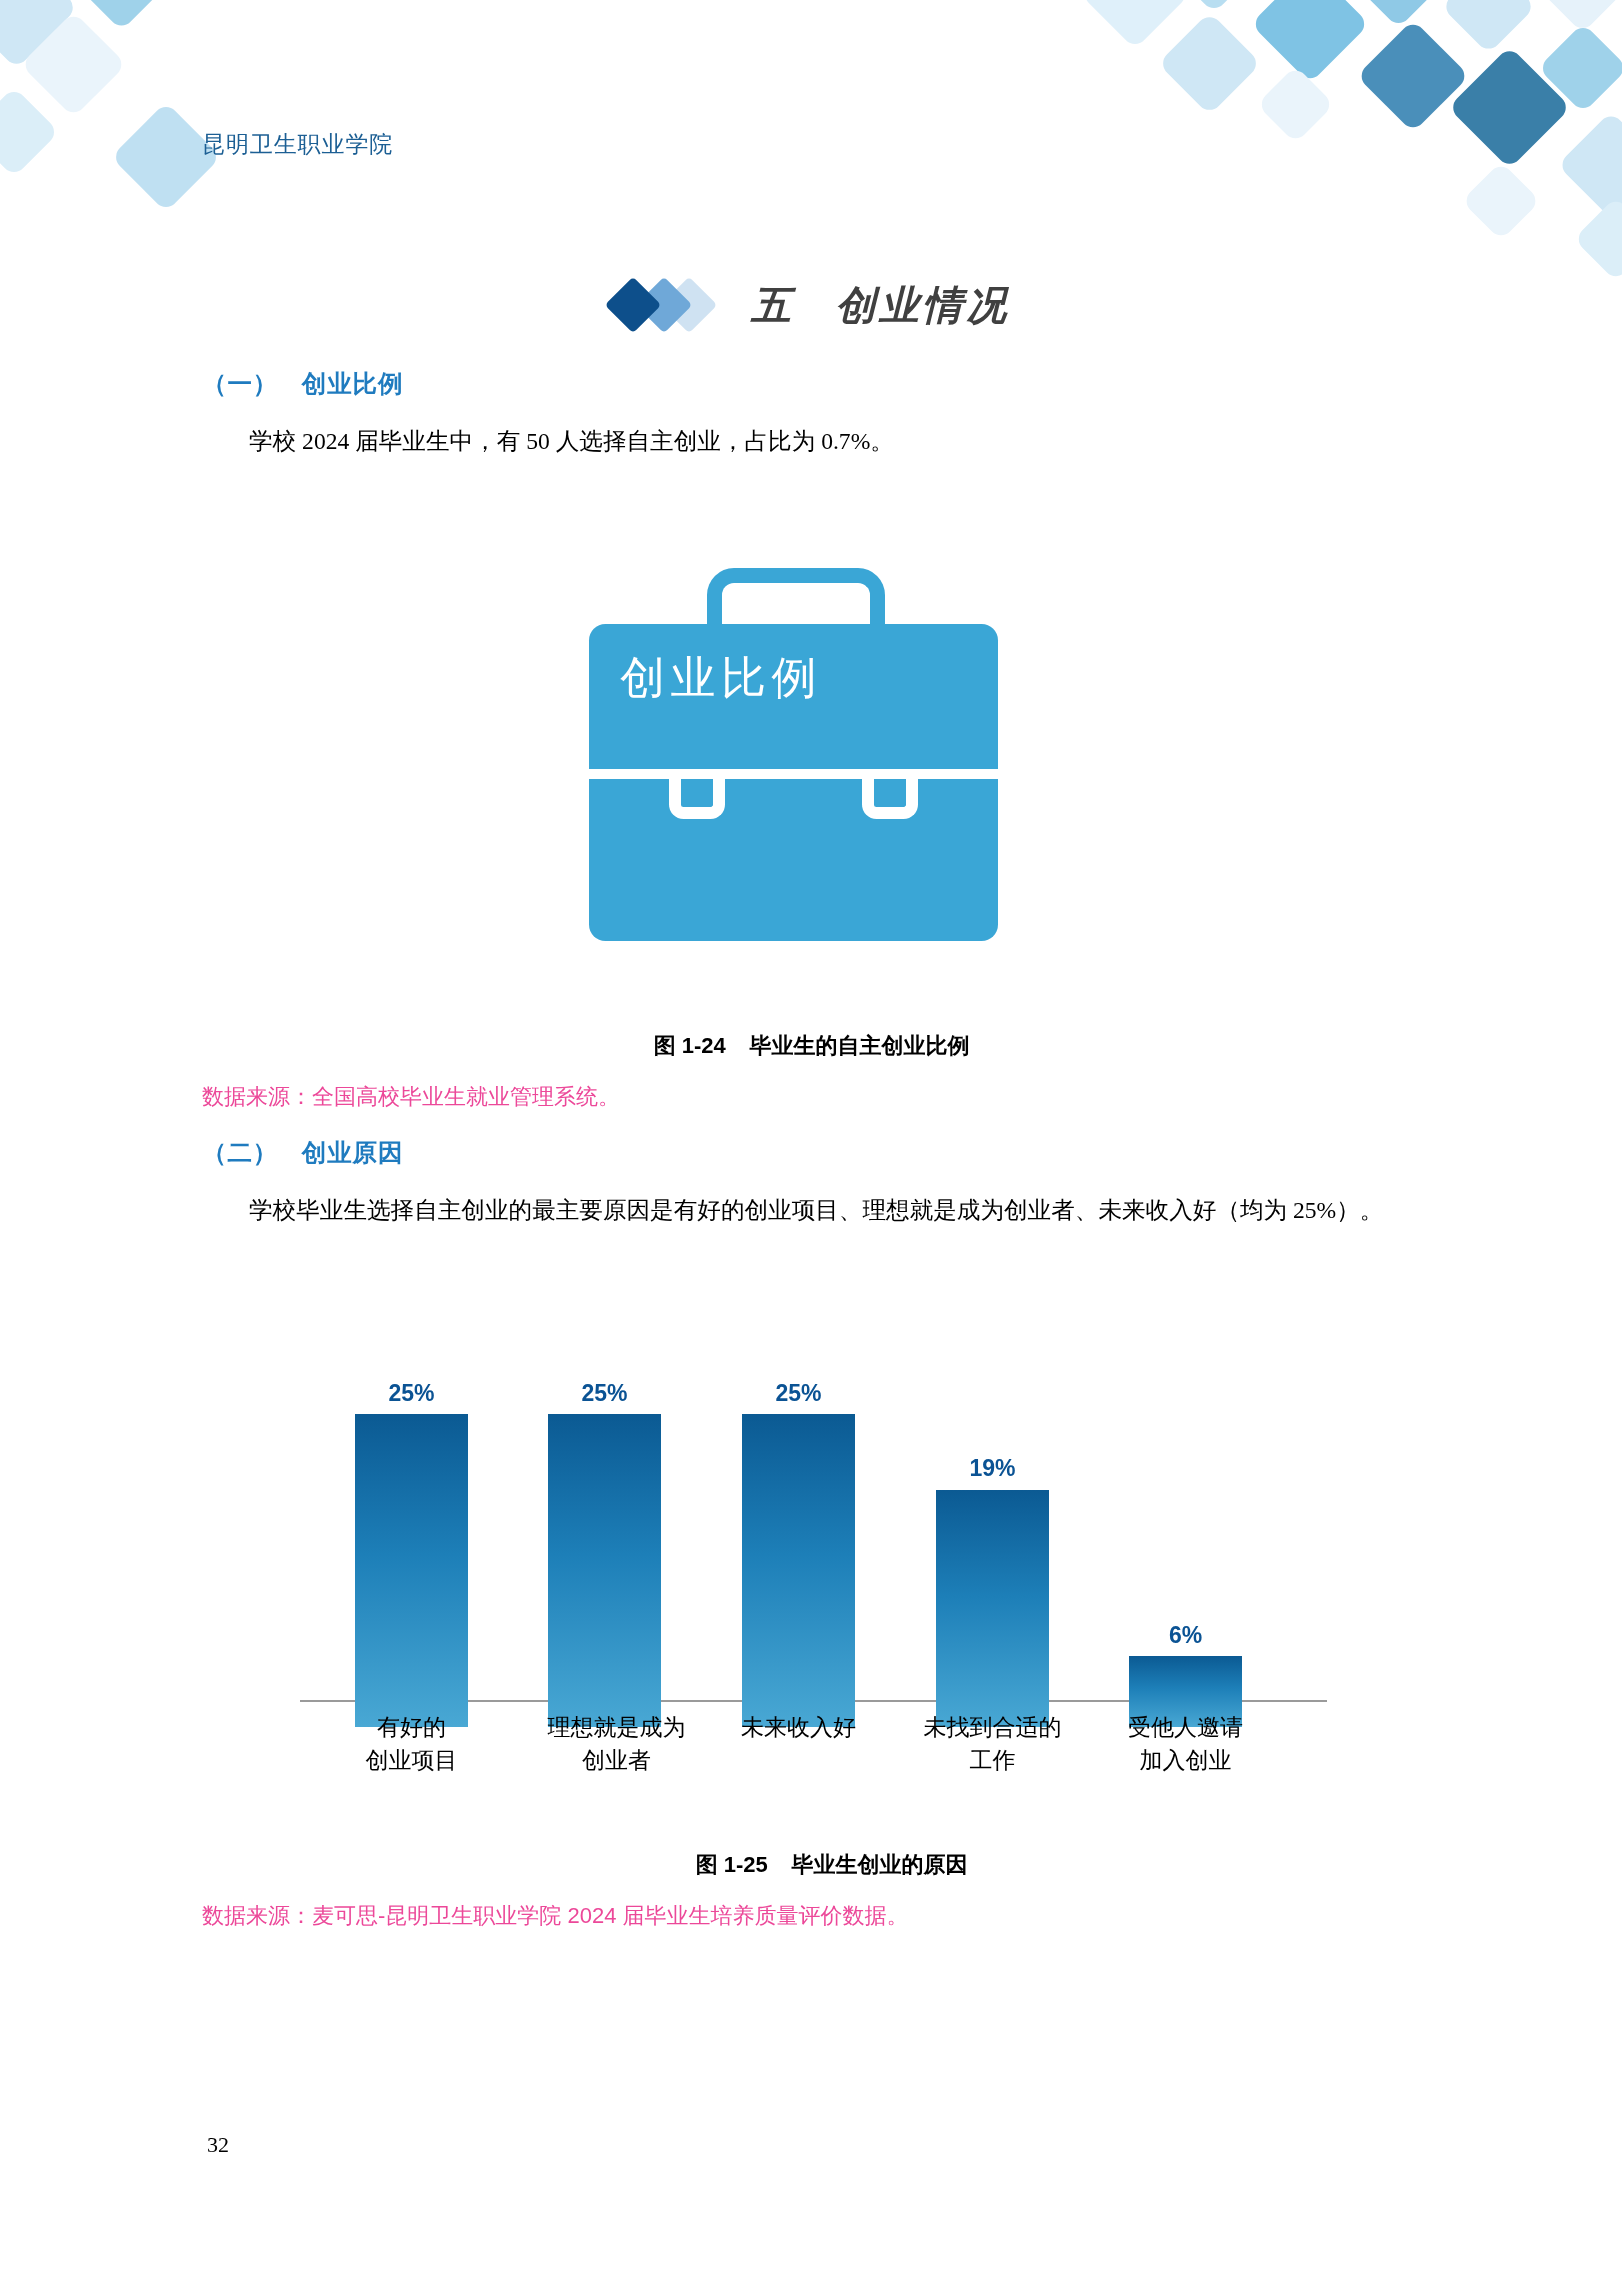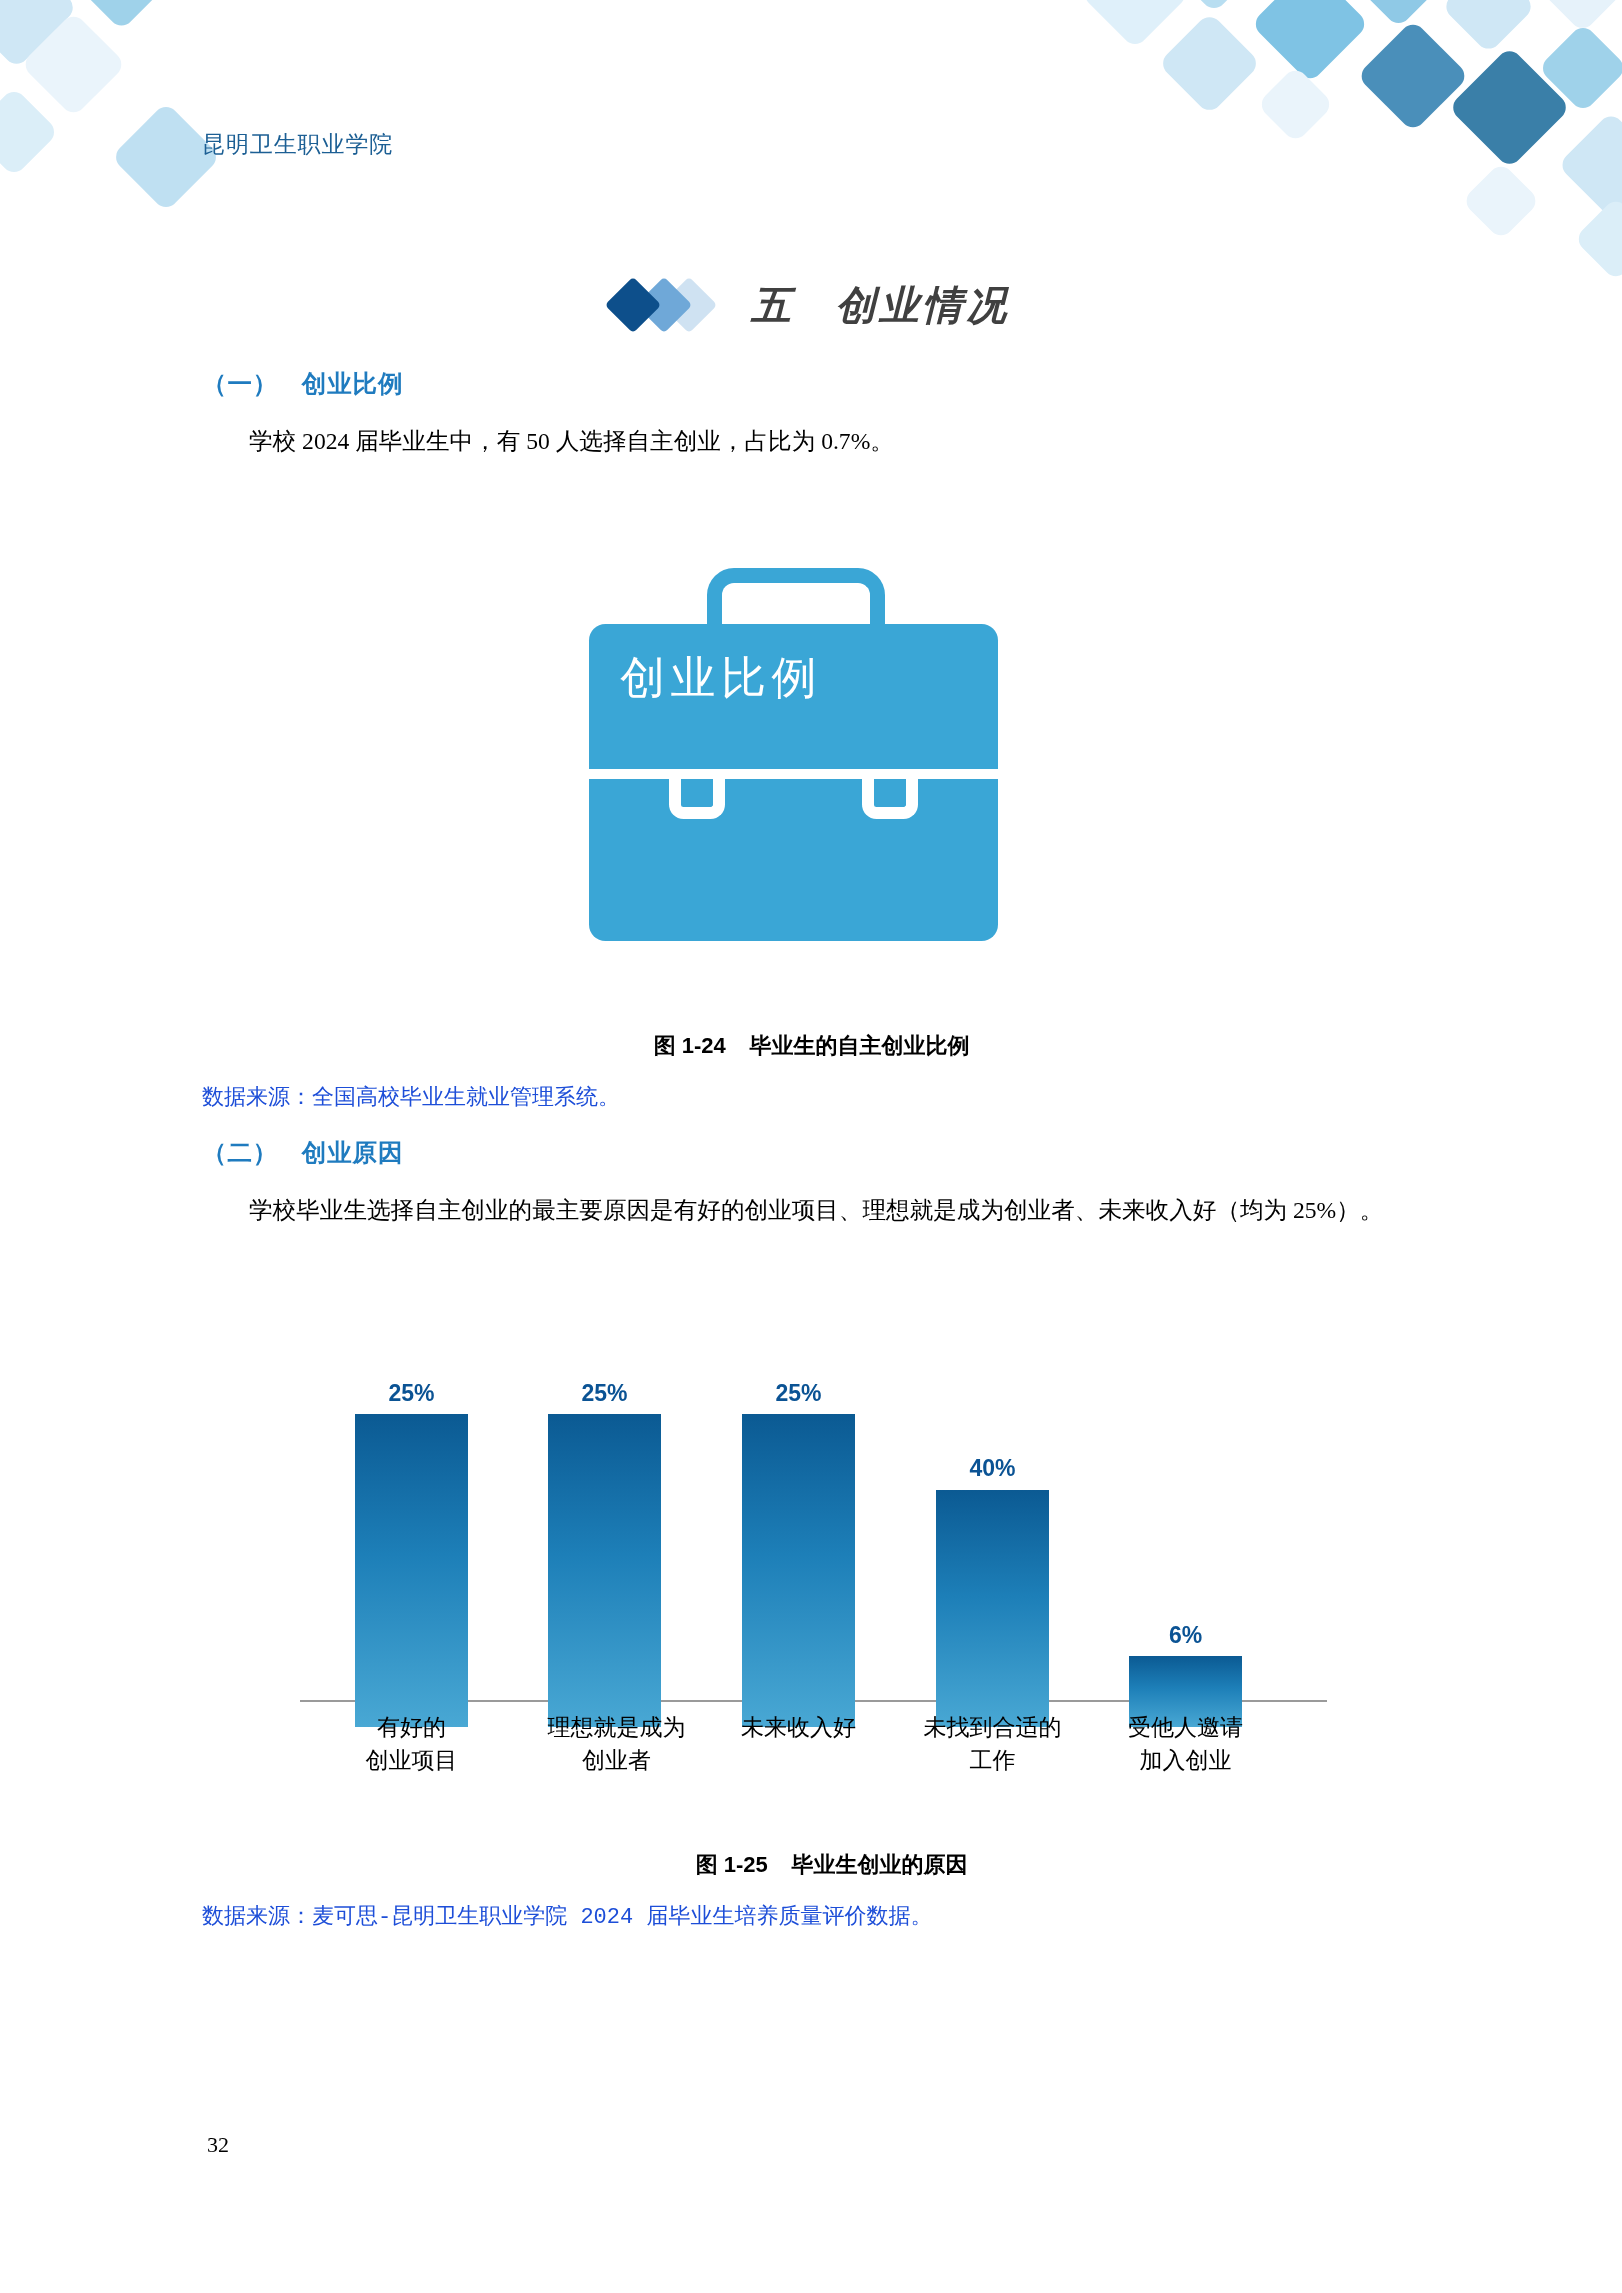--- a/index.html
+++ b/index.html
@@ -176,22 +176,22 @@
     font-size: 22px;
     font-weight: bold;
     color: #000;
     font-family: "Liberation Sans", sans-serif;
   }
   .fig-caption .gap { display: inline-block; width: 23.6px; }
   .source {
     position: absolute;
     left: 202px;
     font-size: 22px;
-    color: #1d4ed8;
-    font-family: Liberation Mono, monospace;
+    color: #ec4899;
+    font-family: Liberation Sans, sans-serif;
   }
 
   
   .chart {
     position: absolute;
     left: 273px;
     top: 1336px;
     width: 1073px;
     height: 391px;
   }
@@ -328,21 +328,21 @@
   </div>
   <div class="cat-label" style="left:257px;">理想就是成为<br>创业者</div>
 
   <div class="bar-group" style="left:469px;">
     <div class="bar-label" style="bottom:320px;">25%</div>
     <div class="bar" style="height:313px;"></div>
   </div>
   <div class="cat-label" style="left:439px;">未来收入好</div>
 
   <div class="bar-group" style="left:663px;">
-    <div class="bar-label" style="bottom:245px;">40%</div>
+    <div class="bar-label" style="bottom:245px;">19%</div>
     <div class="bar" style="height:237px;"></div>
   </div>
   <div class="cat-label" style="left:633px;">未找到合适的<br>工作</div>
 
   <div class="bar-group" style="left:856px;">
     <div class="bar-label" style="bottom:78px;">6%</div>
     <div class="bar" style="height:71px;"></div>
   </div>
   <div class="cat-label" style="left:826px;">受他人邀请<br>加入创业</div>
 </div>

